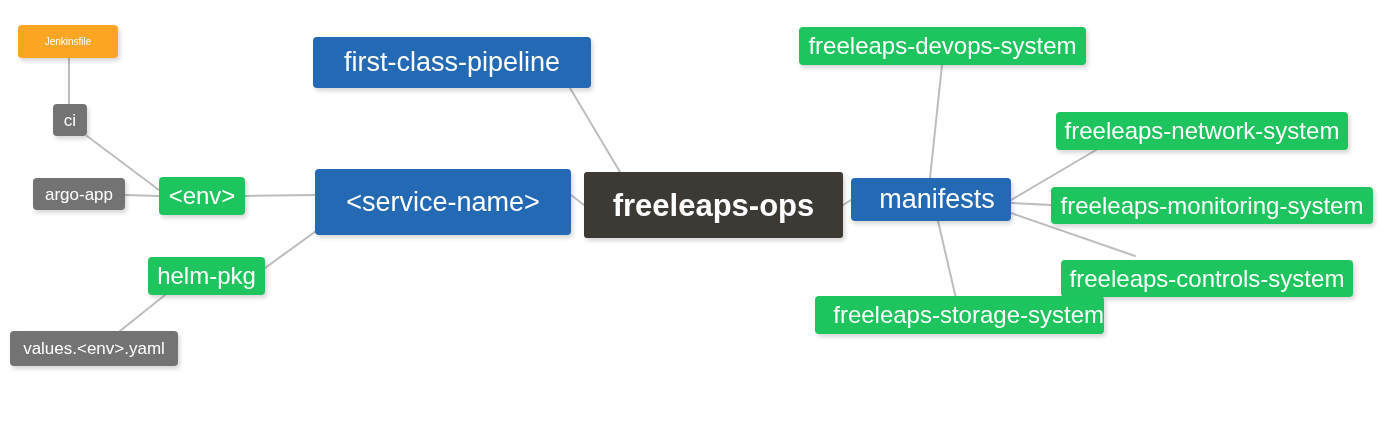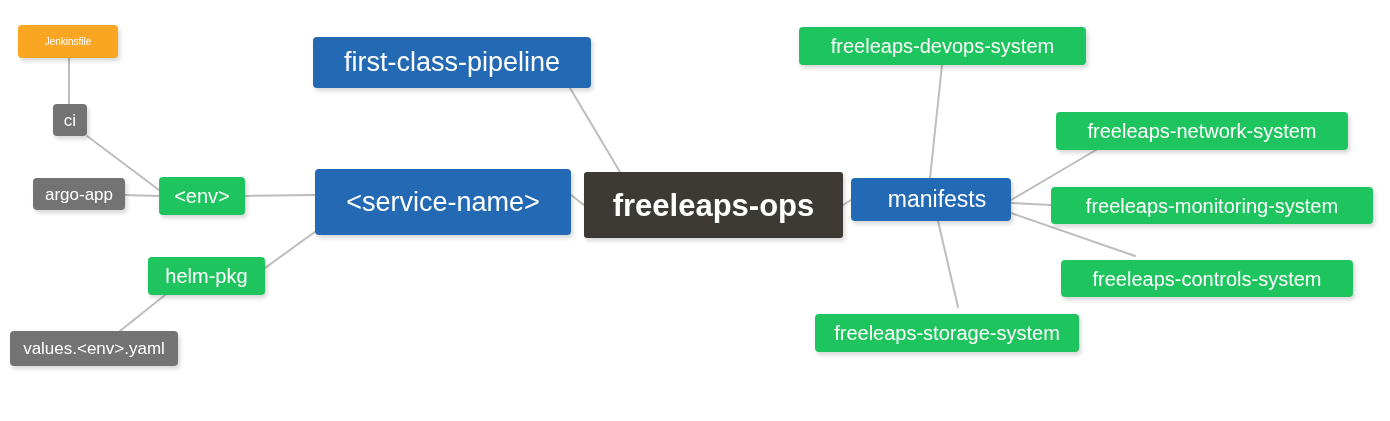--- a/index.html
+++ b/index.html
@@ -48,22 +48,22 @@
     background: #3d3935;
     border-radius: 3px;
   }
   .n-blue   { background: #2469b4; }
   .n-green  { background: #1ec45e; }
   .n-orange { background: #fba622; }
   .n-red    { background: #737373; }
 
   .sz-xxl { font-size: 31px; font-weight: bold; }
   .sz-xl  { font-size: 27px; }
-  .sz-lg  { font-size: 23px; padding-left: 12px; }
-  .sz-md  { font-size: 20px; }
+  .sz-lg  { font-size: 27px; padding-left: 12px; }
+  .sz-md  { font-size: 24px; }
   .sz-sm  { font-size: 17px; }
   .sz-xs  { font-size: 10px; }
 </style>
 </head>
 <body>
 
 <div id="mindmap-canvas">
   <svg id="edge-layer" viewBox="0 0 1390 421" width="1390" height="421" aria-hidden="true">
       <line x1="584" y1="205" x2="571" y2="195" stroke="#bdbdbd" stroke-width="2" stroke-linecap="round"></line>
       <line x1="620" y1="172" x2="570" y2="88" stroke="#bdbdbd" stroke-width="2" stroke-linecap="round"></line>
@@ -116,17 +116,17 @@
       </div>
       <div class="node n-green sz-md" style="left: 1056px; top: 112px; width: 292px; height: 38px;">
         <span class="node-label">freeleaps-network-system</span>
       </div>
       <div class="node n-green sz-md" style="left: 1051px; top: 187px; width: 322px; height: 37px;">
         <span class="node-label">freeleaps-monitoring-system</span>
       </div>
       <div class="node n-green sz-md" style="left: 1061px; top: 260px; width: 292px; height: 37px;">
         <span class="node-label">freeleaps-controls-system</span>
       </div>
-      <div class="node n-green sz-md" style="left: 815px; top: 314px; width: 264px; height: 38px;">
+      <div class="node n-green sz-md" style="left: 815px; top: 296px; width: 289px; height: 38px; justify-content: flex-end;">
         <span class="node-label">freeleaps-storage-system</span>
       </div>
     </div>
 </div>
 
 </body></html>

